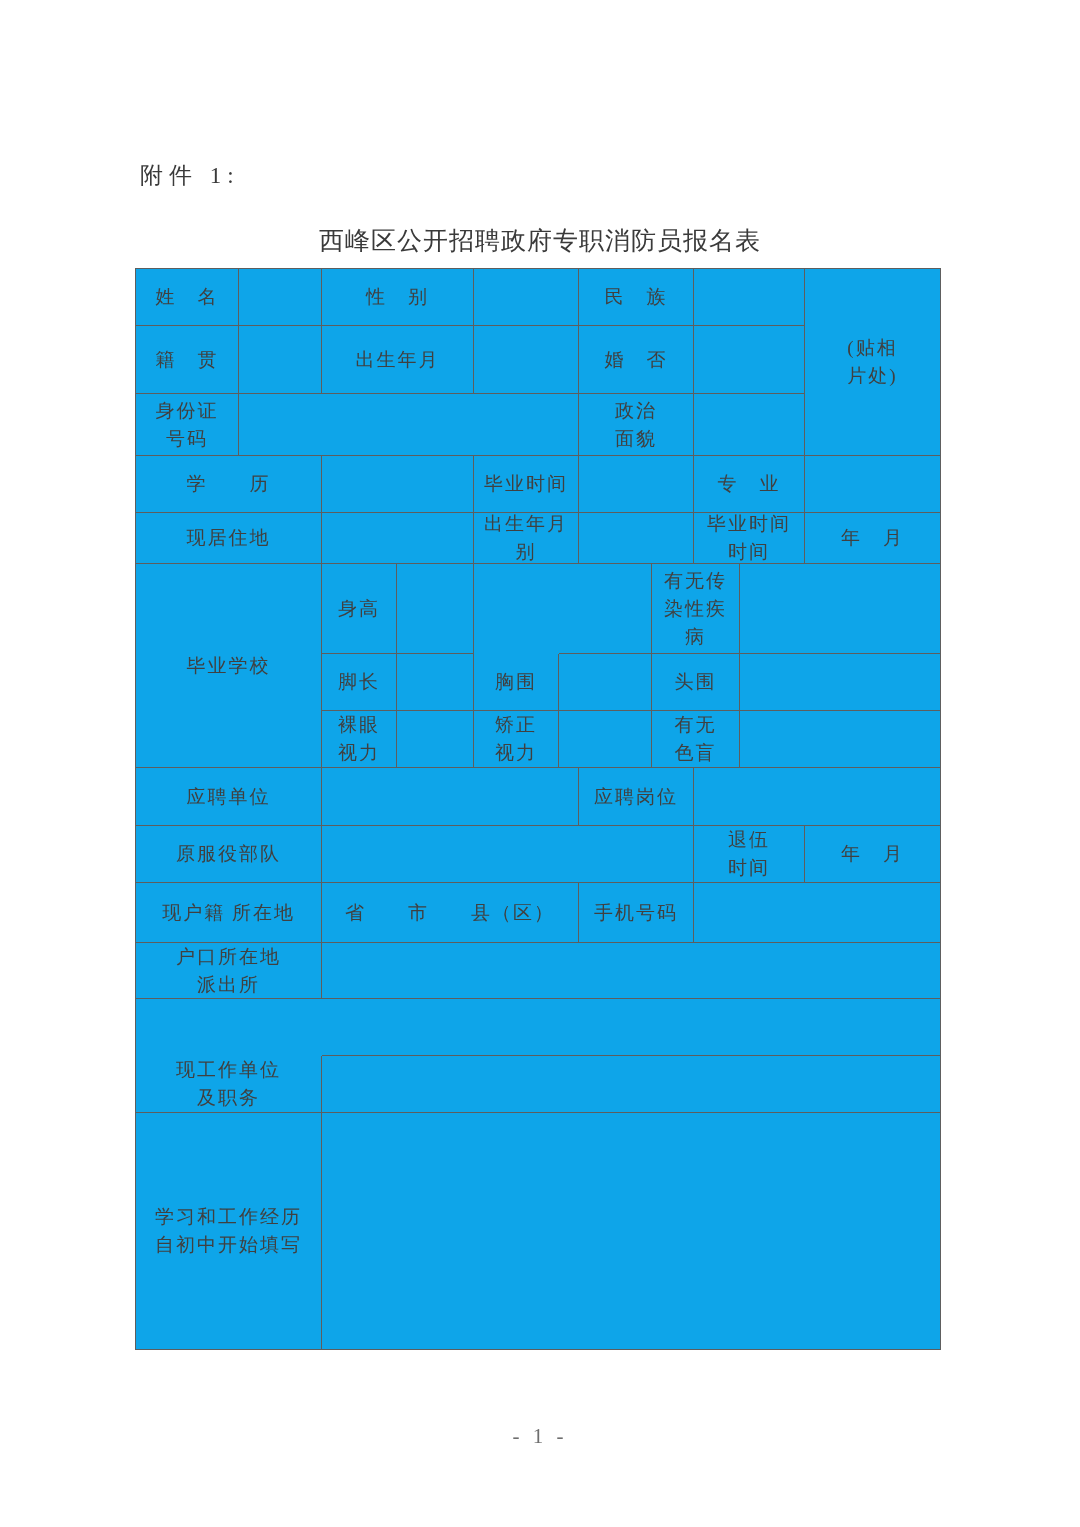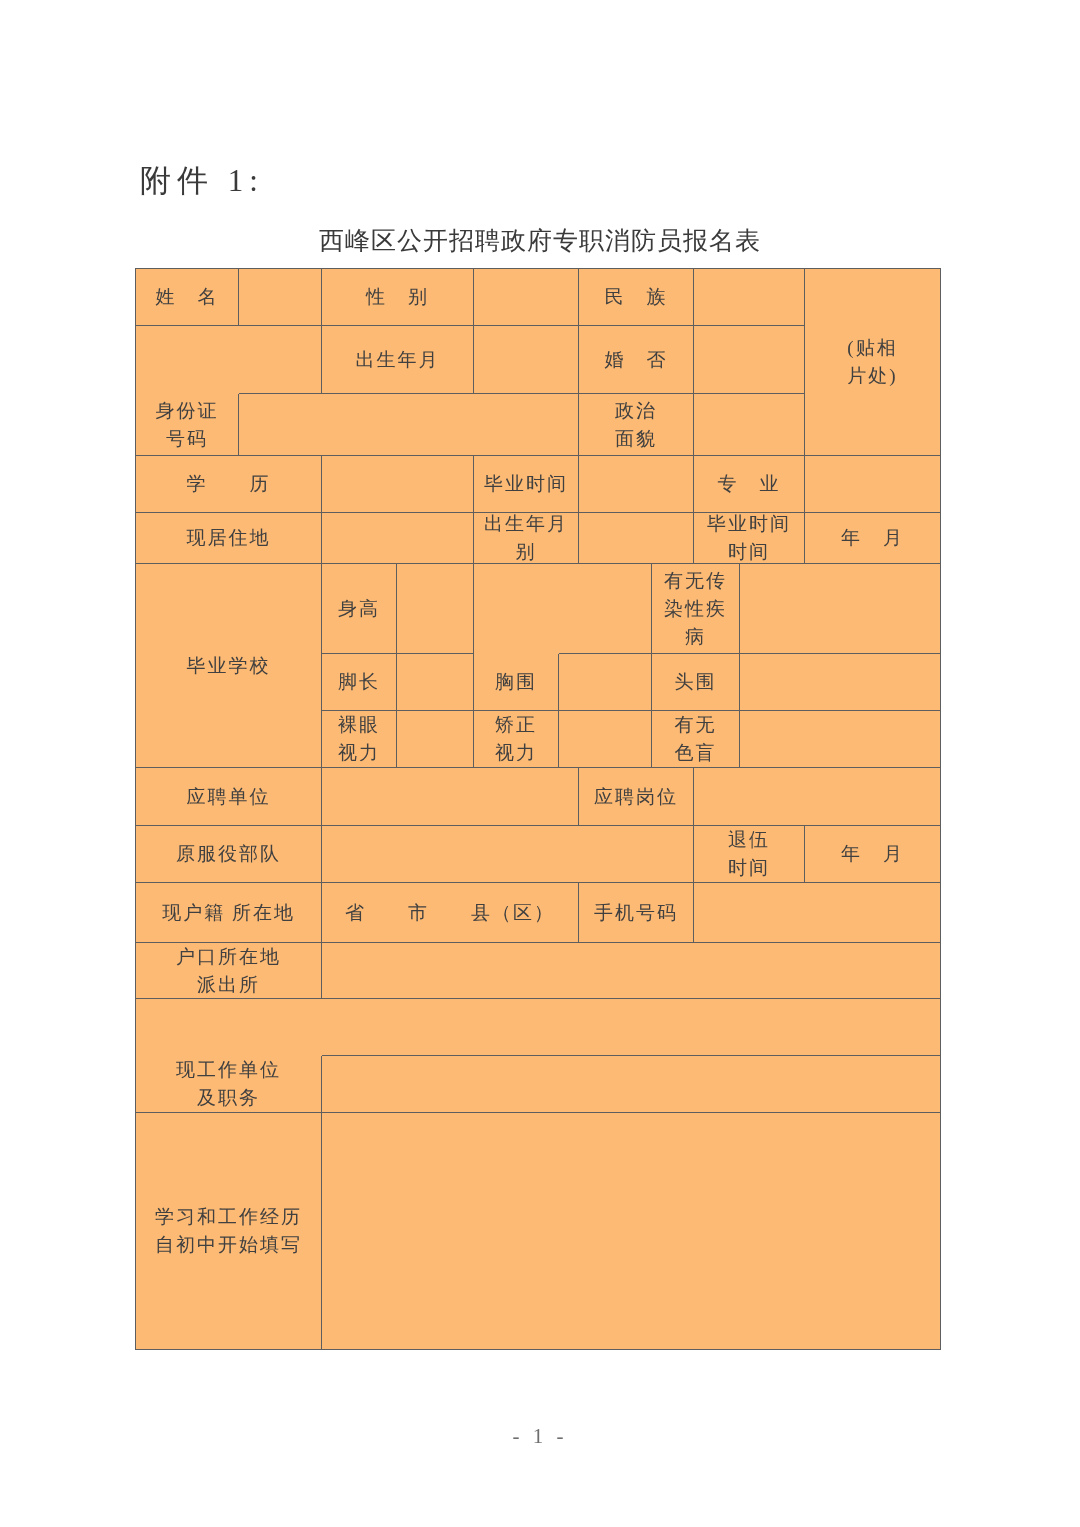--- a/index.html
+++ b/index.html
@@ -13,21 +13,21 @@
     width: 1080px;
     height: 1527px;
     margin: 0 auto;
     background: #ffffff;
     overflow: hidden;
   }
   .attachment-label {
     position: absolute;
     left: 140px;
     top: 160px;
-    font-size: 31px;
+    font-size: 23px;
     letter-spacing: 6px;
     color: #3a3a3a;
   }
   .form-title {
     position: absolute;
     top: 224px;
     left: 0;
     width: 100%;
     text-align: center;
     font-size: 25px;
@@ -36,21 +36,21 @@
   }
   .form-table {
     position: absolute;
     left: 135px;
     top: 268px;
     display: grid;
     grid-template-columns: 103px 83px 75px 77px 85px 20px 73px 42px 46px 65px 136px;
     grid-template-rows: 57px 68px 62px 57px 51px 90px 57px 57px 58px 57px 60px 56px 57px 57px 237px;
     border-top: 1px solid #5e5e5e;
     border-left: 1px solid #5e5e5e;
-    background: #fdba74;
+    background: #0ea5e9;
   }
   .cell {
     border-right: 1px solid #5e5e5e;
     border-bottom: 1px solid #5e5e5e;
     display: flex;
     align-items: center;
     justify-content: center;
     text-align: center;
     font-size: 19px;
     line-height: 28px;
@@ -83,20 +83,21 @@
 
     <div class="cell" style="grid-area:1/1/2/2">姓　名</div>
     <div class="cell" style="grid-area:1/2/2/3"></div>
     <div class="cell" style="grid-area:1/3/2/5">性　别</div>
     <div class="cell" style="grid-area:1/5/2/7"></div>
     <div class="cell" style="grid-area:1/7/2/9">民　族</div>
     <div class="cell" style="grid-area:1/9/2/11"></div>
     <div class="cell" style="grid-area:1/11/4/12">(贴相
 片处)</div>
 
+    <div class="cell" style="grid-area:2/1/3/2">籍　贯</div>
     <div class="cell" style="grid-area:2/2/3/3"></div>
     <div class="cell" style="grid-area:2/3/3/5">出生年月</div>
     <div class="cell" style="grid-area:2/5/3/7"></div>
     <div class="cell" style="grid-area:2/7/3/9">婚　否</div>
     <div class="cell" style="grid-area:2/9/3/11"></div>
 
     <div class="cell" style="grid-area:3/1/4/2">身份证
 号码</div>
     <div class="cell" style="grid-area:3/2/4/7"></div>
     <div class="cell" style="grid-area:3/7/4/9">政治

